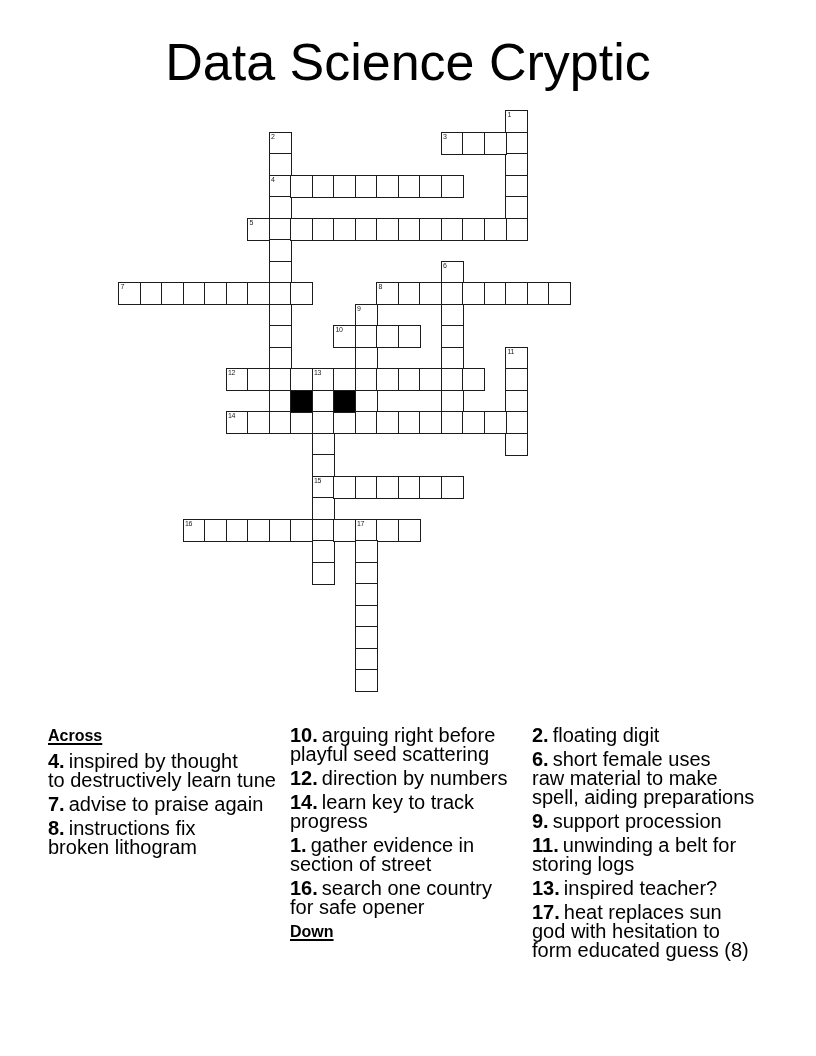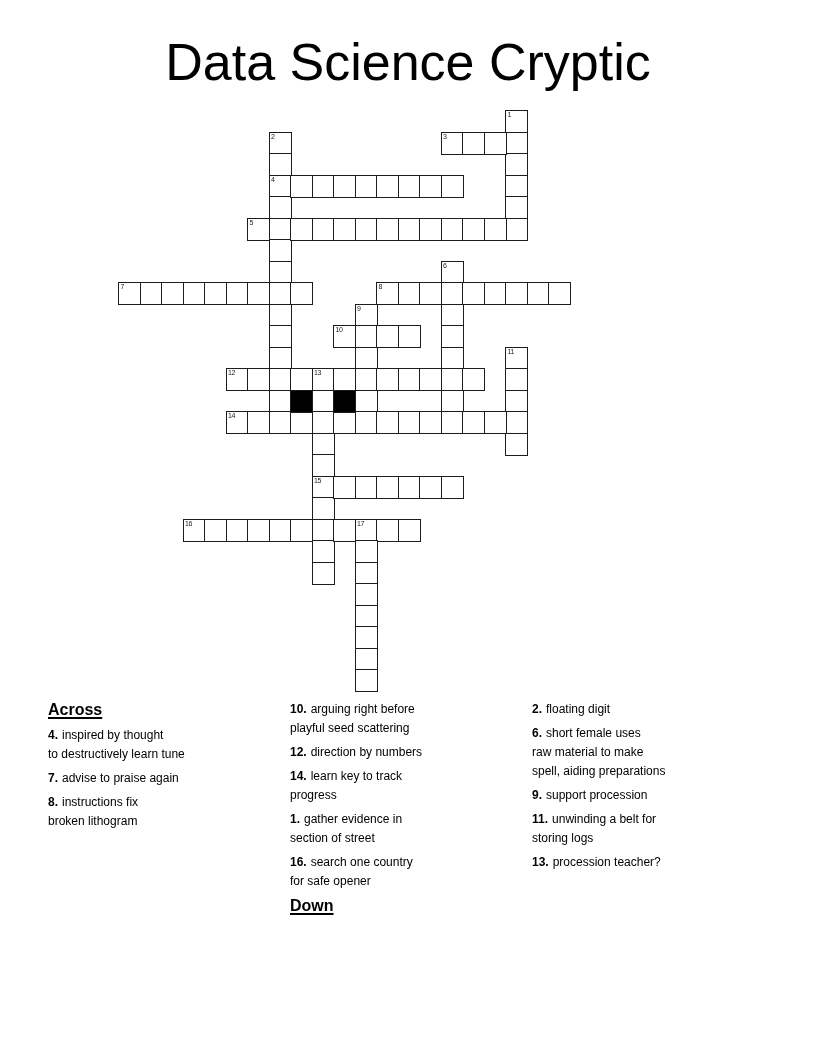--- a/index.html
+++ b/index.html
@@ -59,36 +59,37 @@
     position: absolute;
     left: 48px;
     top: 700px;
     width: 726px;
     display: flex;
     flex-direction: row;
   }
   .clue-col {
     width: 242px;
     flex: 0 0 242px;
+    margin-top: 26px;
   }
   .clue-heading {
     font-size: 16px;
     line-height: 19px;
     font-weight: 700;
     text-decoration: underline;
     text-decoration-thickness: 1.5px;
     text-underline-offset: 2px;
     margin: 0 0 7px 0;
   }
   .clue-heading.later {
     margin-top: 3px;
   }
   .clue {
     margin: 0 0 5px 0;
-    font-size: 12px;
+    font-size: 20px;
     line-height: 19px;
   }
   .clue-num {
     font-weight: 700;
     margin-right: 4px;
   }
   .clue-text {
     white-space: pre;
   }
 </style>
@@ -288,15 +289,18 @@
       <div class="clue-heading later">Down</div>
     </div>
     <div class="clue-col">
       <p class="clue"><span class="clue-num">2.</span><span class="clue-text">floating digit</span></p>
       <p class="clue"><span class="clue-num">6.</span><span class="clue-text">short female uses
 raw material to make
 spell, aiding preparations</span></p>
       <p class="clue"><span class="clue-num">9.</span><span class="clue-text">support procession</span></p>
       <p class="clue"><span class="clue-num">11.</span><span class="clue-text">unwinding a belt for
 storing logs</span></p>
-      <p class="clue"><span class="clue-num">13.</span><span class="clue-text">procession teacher?</span></p>
+      <p class="clue"><span class="clue-num">13.</span><span class="clue-text">inspired teacher?</span></p>
+      <p class="clue"><span class="clue-num">17.</span><span class="clue-text">heat replaces sun
+god with hesitation to
+form educated guess (8)</span></p>
     </div>
   </div>
 
 </body></html>

